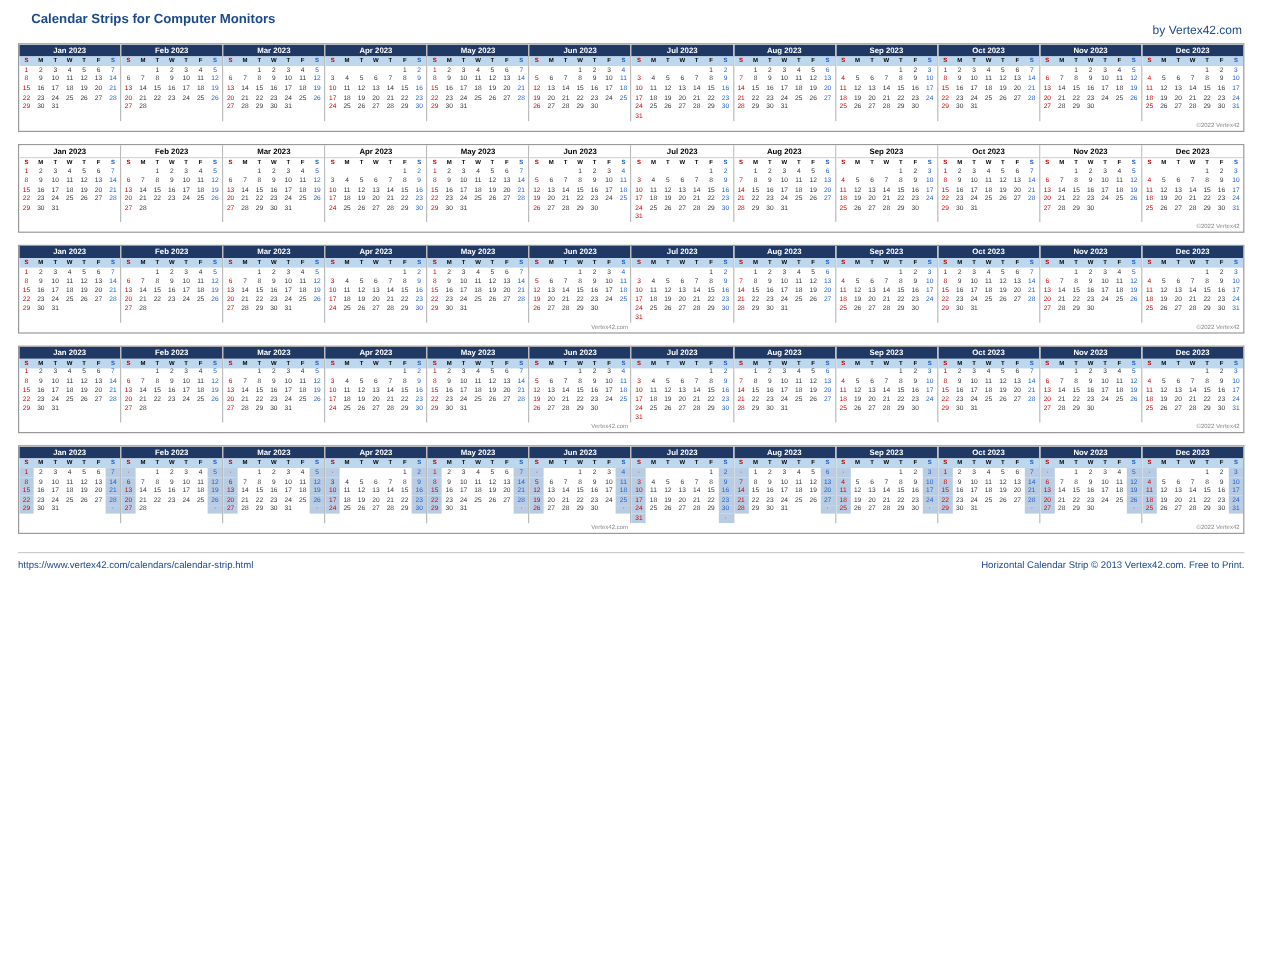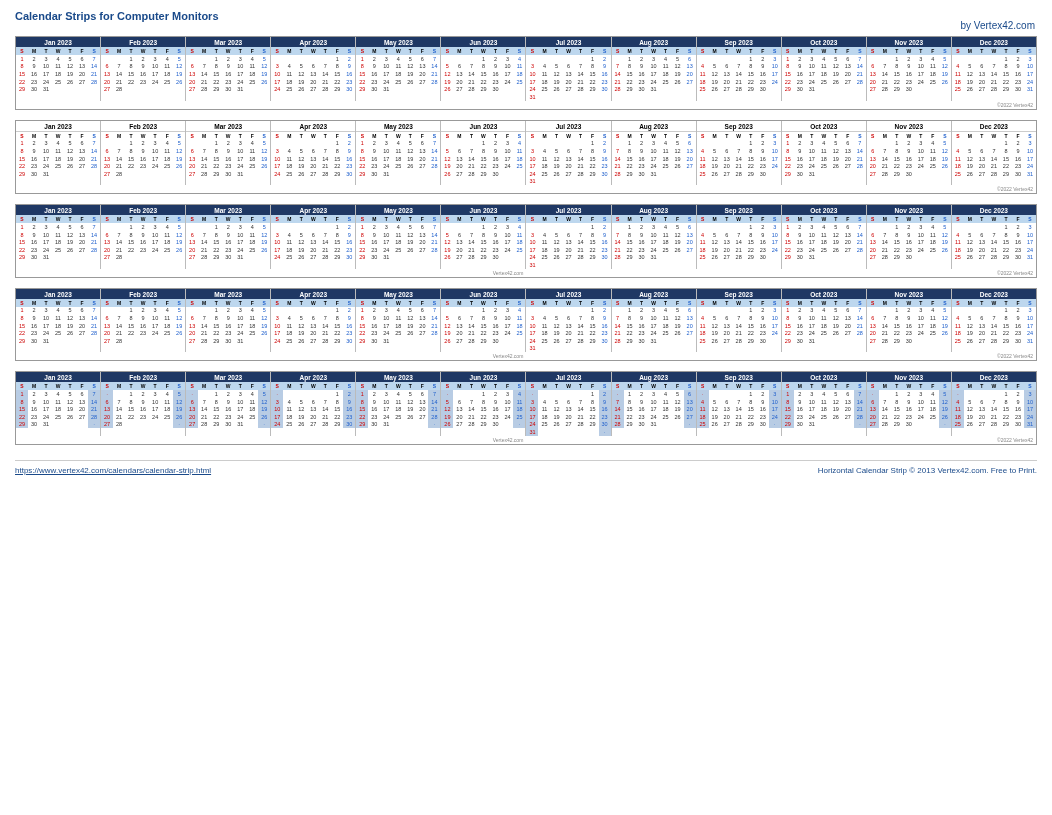--- a/index.html
+++ b/index.html
@@ -24,20 +24,21 @@
       text-align: right;
       position: absolute;
       top: 10px;
       right: 2px;
     }
     .header-row {
       display: flex;
       justify-content: space-between;
       align-items: flex-start;
       margin-bottom: 8px;
+      margin-left: 11px;
     }
     
     .footer-bar {
       display: flex;
       justify-content: space-between;
       margin-top: 15px;
       padding-top: 5px;
       border-top: 1px solid #ccc;
       font-size: 8px;
       color: #1a4a8a;
@@ -3762,16 +3763,16 @@
           </div>
         </div>
         <div class="strip-bottom">
           <span style="flex: 1 1 0%; text-align: center;">Vertex42.com</span>
           <span style="text-align: right;">©2022 Vertex42</span>
         </div>
       </div>
     </div>
 
   <div class="footer-bar">
-    <div style="color:#1a4a8a;text-decoration:underline;cursor:pointer;">https://www.vertex42.com/calendars/calendar-strip.html</div>
+    <div style="color:#1a4a8a;cursor:pointer;">https://www.vertex42.com/calendars/calendar-strip.html</div>
     <div>Horizontal Calendar Strip © 2013 Vertex42.com. Free to Print.</div>
   </div>
 </div>
 
 </body></html>

